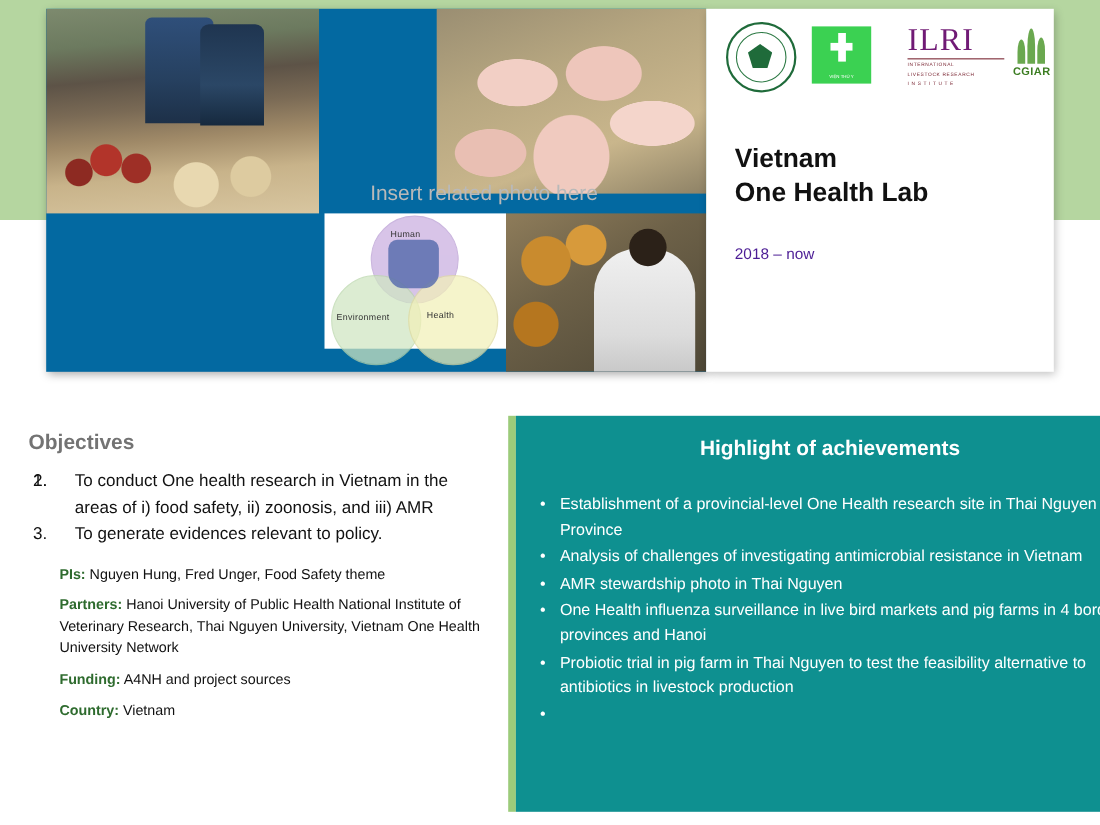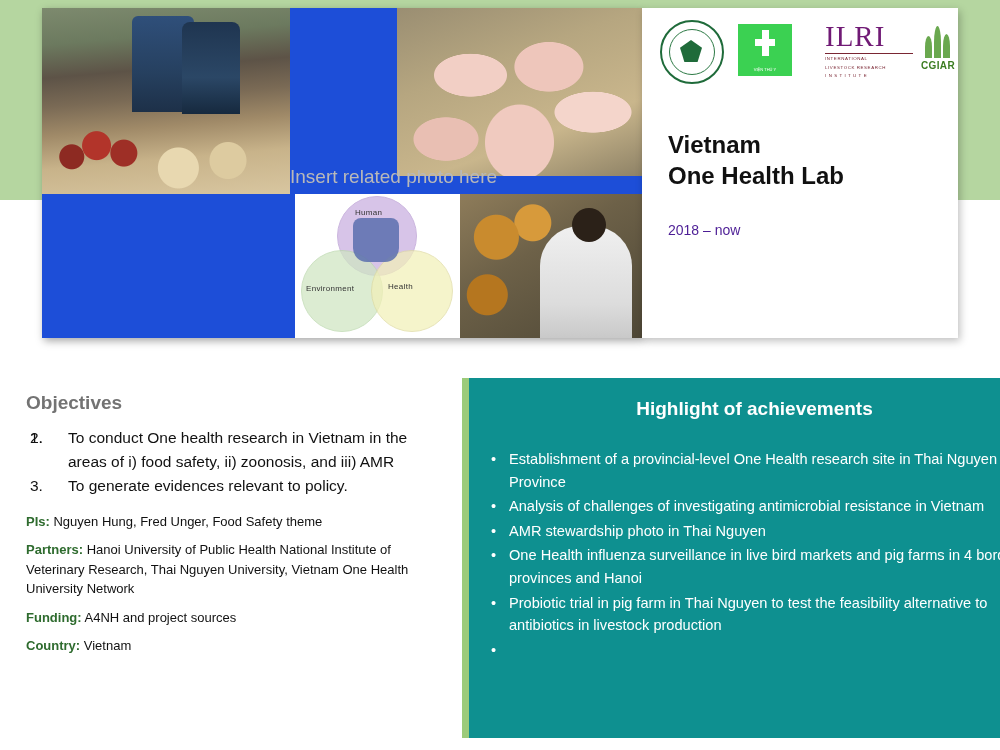--- a/index.html
+++ b/index.html
@@ -17,22 +17,23 @@
     background:#b5d6a0;
   }
   .white-under{
     position:absolute;left:0;top:200px;width:1000px;height:170px;background:#ffffff;
   }
 
   
   .header-card{
     position:absolute;left:42px;top:8px;width:600px;height:330px;
     box-shadow:2px 3px 8px rgba(0,0,0,0.35);
-    background:#1d4ed8;
+    background:#0369a1;
     overflow:hidden;
+    text-align:center;
   }
   .header-right{
     position:absolute;left:642px;top:8px;width:316px;height:330px;
     background:#ffffff;
     box-shadow:2px 3px 8px rgba(0,0,0,0.25);
   }
 
   
   .photo-market{
     position:absolute;left:0;top:0;width:248px;height:186px;
@@ -68,21 +69,21 @@
   }
 
   
   .placeholder-text{
     position:absolute;left:248px;top:158px;width:300px;
     color:#b9b9b9;font-size:19px;font-family:"Liberation Sans", sans-serif;
   }
 
   
   .venn{
-    position:absolute;left:253px;top:186px;width:165px;height:144px;
+    position:absolute;left:253px;top:186px;width:165px;height:123px;
     background:#ffffff;
   }
   .venn .circ{position:absolute;border-radius:50%;opacity:.72;}
   .venn .human{left:42px;top:2px;width:78px;height:78px;background:#c9aee0;border:1px solid #b79ad2;}
   .venn .env{left:6px;top:56px;width:80px;height:80px;background:#cfe6c2;border:1px solid #b9d6aa;}
   .venn .animal{left:76px;top:56px;width:80px;height:80px;background:#f2f0b8;border:1px solid #dedaa0;}
   .venn .lbl{position:absolute;font-size:8px;color:#333;letter-spacing:.3px;}
   .venn .lbl-human{left:60px;top:14px;}
   .venn .lbl-env{left:11px;top:90px;}
   .venn .lbl-animal{left:93px;top:88px;}
@@ -143,21 +144,21 @@
   .period{position:absolute;left:26px;top:214px;font-size:14px;color:#4c1d95;}
 
   
   .objectives-col{position:absolute;left:26px;top:392px;width:420px;}
   .obj-title{font-size:19px;font-weight:bold;color:#737373;margin-bottom:12px;}
   .obj-list{list-style:none;margin:0;padding:0;}
   .obj-list li{
     position:relative;padding-left:42px;font-size:15.5px;color:#111;line-height:1.52;margin-bottom:1px;
   }
   .obj-list li .num{position:absolute;left:4px;top:0;}
-  .meta{margin-top:14px;font-size:13px;color:#111;line-height:1.5;}
+  .meta{margin-top:14px;font-size:13px;color:#111;line-height:1.5;margin-left:28px;}
   .meta p{margin:0 0 9px 0;}
   .meta .lbl{color:#2e6b2e;font-weight:bold;}
 
   
   .ach-accent{position:absolute;left:462px;top:378px;width:7px;height:360px;background:#9ccb7a;}
   .ach-panel{
     position:absolute;left:469px;top:378px;width:571px;height:360px;background:#0e9090;
   }
   .ach-title{
     text-align:center;color:#fff;font-weight:bold;font-size:19px;padding-top:20px;

